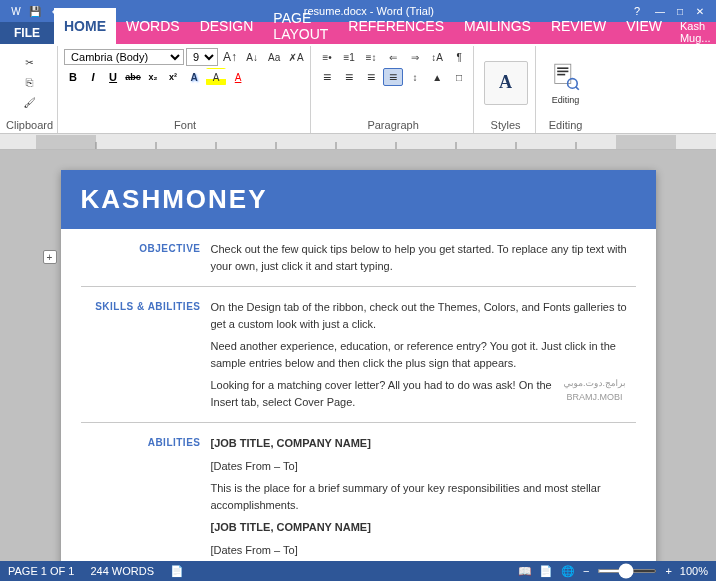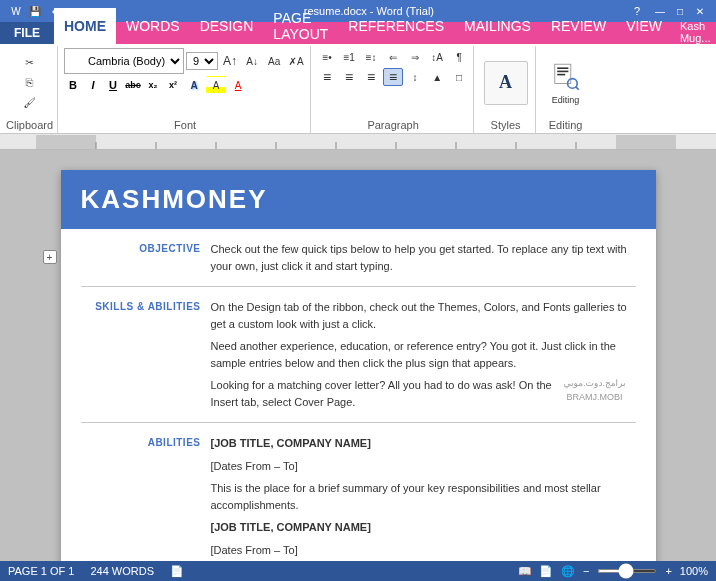--- a/index.html
+++ b/index.html
@@ -113,28 +113,27 @@
       height: 18px;
       border: 1px solid transparent;
       cursor: pointer;
       border-radius: 2px;
       font-size: 10px;
       color: #333;
     }
     .font-row { display: flex; align-items: center; gap: 2px; }
 
     .font-dropdown {
-      height: 26px;
+      height: 16px;
       font-size: 11px;
       border: 1px solid #ababab;
       padding: 0 2px;
       width: 120px;
       background: white;
       cursor: pointer;
-      text-align: right;
     }
     .size-dropdown {
       height: 18px;
       font-size: 11px;
       border: 1px solid #ababab;
       padding: 0 2px;
       width: 32px;
       background: white;
       cursor: pointer;
     }

